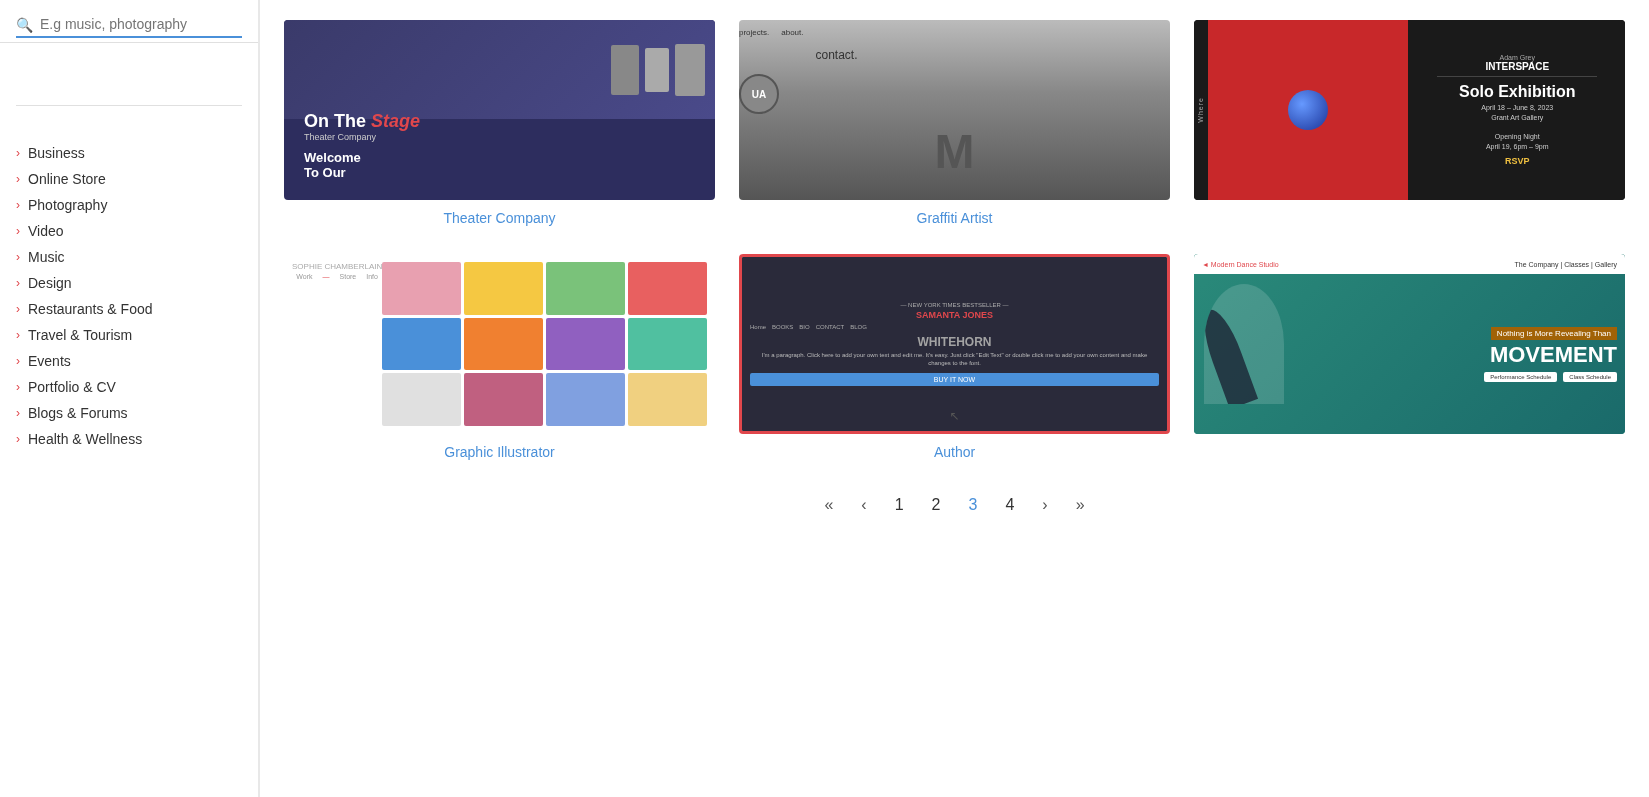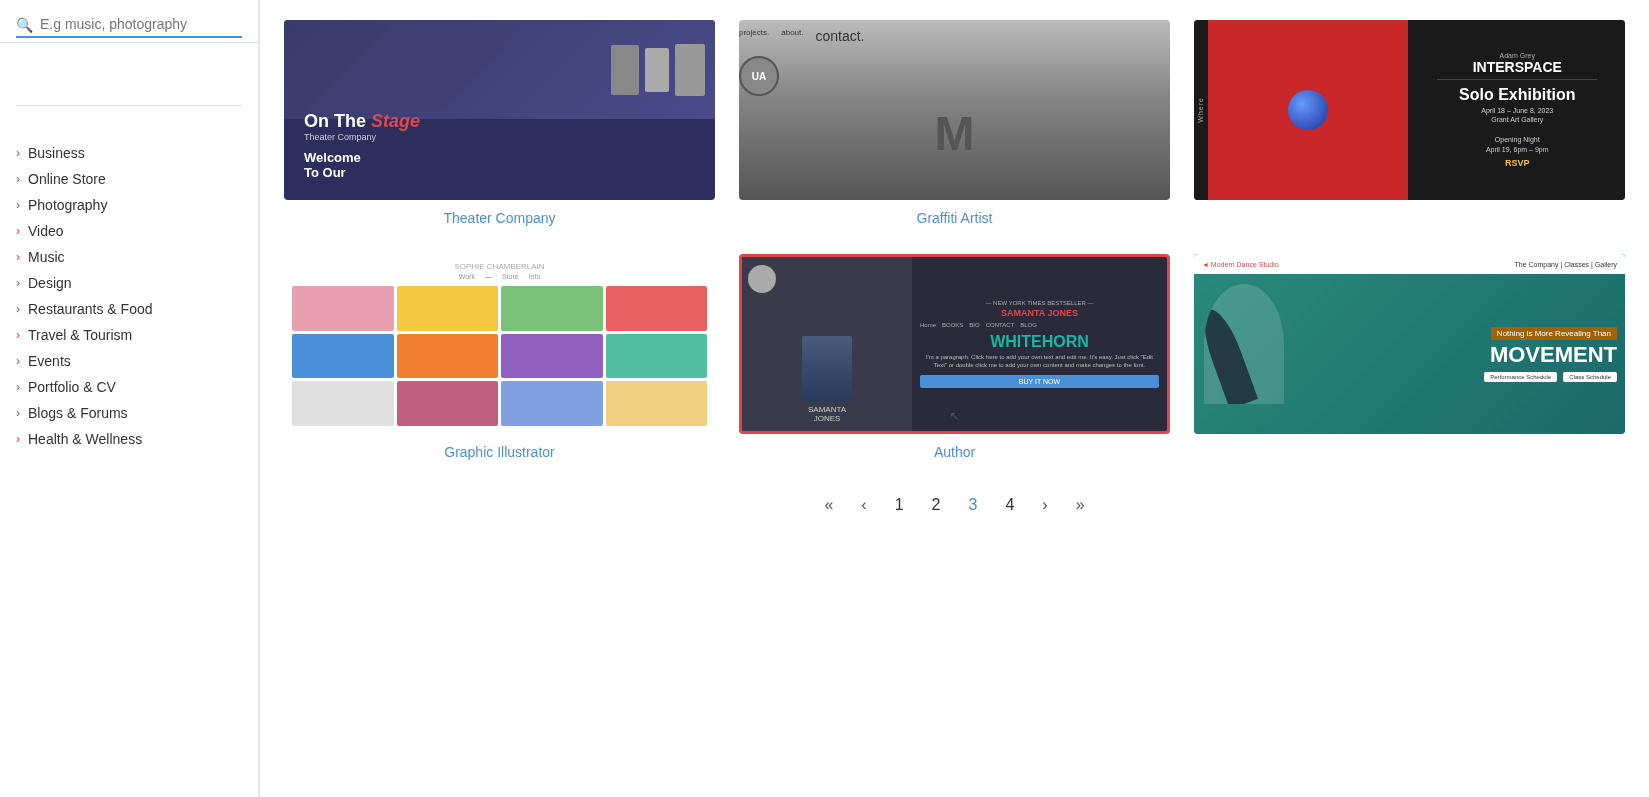--- a/index.html
+++ b/index.html
@@ -239,21 +239,20 @@
     .art-right .solo { font-size: 16px; font-weight: 700; margin: 2px 0; }
     .art-right .dates { font-size: 7px; color: #ccc; line-height: 1.4; }
     .art-right .rsvp { color: #f0c040; font-weight: 700; font-size: 9px; margin-top: 4px; }
 
     
     .illustrator-bg {
       background: #fff;
       width: 100%;
       height: 100%;
       display: flex;
-      flex-direction: column;
       padding: 8px;
     }
     .illustrator-header {
       text-align: center;
       font-size: 7px;
       color: #999;
       margin-bottom: 6px;
     }
     .illustrator-grid {
       display: grid;
@@ -305,23 +304,23 @@
       justify-content: center;
     }
     .author-header-nav {
       display: flex;
       gap: 6px;
       font-size: 6px;
       color: #aaa;
       margin-bottom: 6px;
     }
     .author-title-big {
-      font-size: 16px;
+      font-size: 12px;
       font-weight: 900;
-      color: #14b8a6;
+      color: #a3a3a3;
       line-height: 1;
     }
     .author-desc {
       font-size: 6px;
       color: #bbb;
       margin-top: 4px;
       line-height: 1.3;
     }
     .author-portrait {
       position: absolute;
@@ -475,41 +474,41 @@
     </div>
     <div class="template-name">Theater Company</div>
   </div>
       <div class="template-card">
     <div class="template-thumb">
       <div class="graffiti-bg">
     <div style="width:100%;height:100%;background:linear-gradient(180deg,#bbb 0%,#888 40%,#555 100%);display:flex;flex-direction:column;">
       <div class="graffiti-nav">
         <span style="font-size:8px;color:#333;">projects.</span>
         <span style="font-size:8px;color:#333;">about.</span>
-        <span style="font-size:14px;color:#333;">contact.</span>
+        <span style="font-size:12px;color:#333;margin-top:20px;">contact.</span>
       </div>
       <div style="width:40px;height:40px;background:#888;border-radius:50%;margin-top:4px;display:flex;align-items:center;justify-content:center;font-size:10px;font-weight:700;color:#fff;border:2px solid #555;">UA</div>
       <div class="graffiti-letter">M</div>
     </div>
   </div>
 
     </div>
     <div class="template-name">Graffiti Artist</div>
   </div>
       <div class="template-card">
     <div class="template-thumb">
       <div class="art-bg">
     <div style="display:flex;flex-direction:column;width:12px;background:#1a1a1a;align-items:center;justify-content:center;padding:4px 0;">
       <div style="writing-mode:vertical-rl;transform:rotate(180deg);font-size:7px;color:#aaa;letter-spacing:1px;">Where</div>
     </div>
     <div class="art-left">
       <div class="art-sphere"></div>
     </div>
     <div class="art-right">
-      <div class="artist-name">Adam Grey<br><strong style="font-size:14px;color:#fff;margin-top:20px;">INTERSPACE</strong></div>
+      <div class="artist-name">Adam Grey<br><strong style="font-size:10px;color:#fff;margin-top:20px;">INTERSPACE</strong></div>
       <div style="height:1px;background:#444;width:80%;margin:4px 0;"></div>
       <div class="solo">Solo Exhibition</div>
       <div class="dates">April 18 – June 8, 2023<br>Grant Art Gallery<br><br>Opening Night<br>April 19, 6pm – 9pm</div>
       <div class="rsvp">RSVP</div>
     </div>
   </div>
 
     </div>
   </div>
       <div class="template-card">
@@ -539,25 +538,20 @@
               <div class="illus-cell" style="background:#f0d080;"></div>
             </div>
   </div>
 
     </div>
     <div class="template-name">Graphic Illustrator</div>
   </div>
       <div class="template-card">
     <div class="template-thumb selected">
       <div class="author-bg">
-    <div class="author-left">
-      <div class="author-portrait"></div>
-      <div class="author-book-cover"></div>
-      <div class="author-name-text">SAMANTA<br>JONES</div>
-    </div>
     <div class="author-right">
       <div style="font-size:6px;color:#aaa;margin-bottom:2px;">— NEW YORK TIMES BESTSELLER —</div>
       <div class="author-name-header">SAMANTA JONES</div>
       <div class="author-header-nav" style="margin-top:4px;">
         <span>Home</span>
                 <span>BOOKS</span>
                 <span>BIO</span>
                 <span>CONTACT</span>
                 <span>BLOG</span>
       </div>

